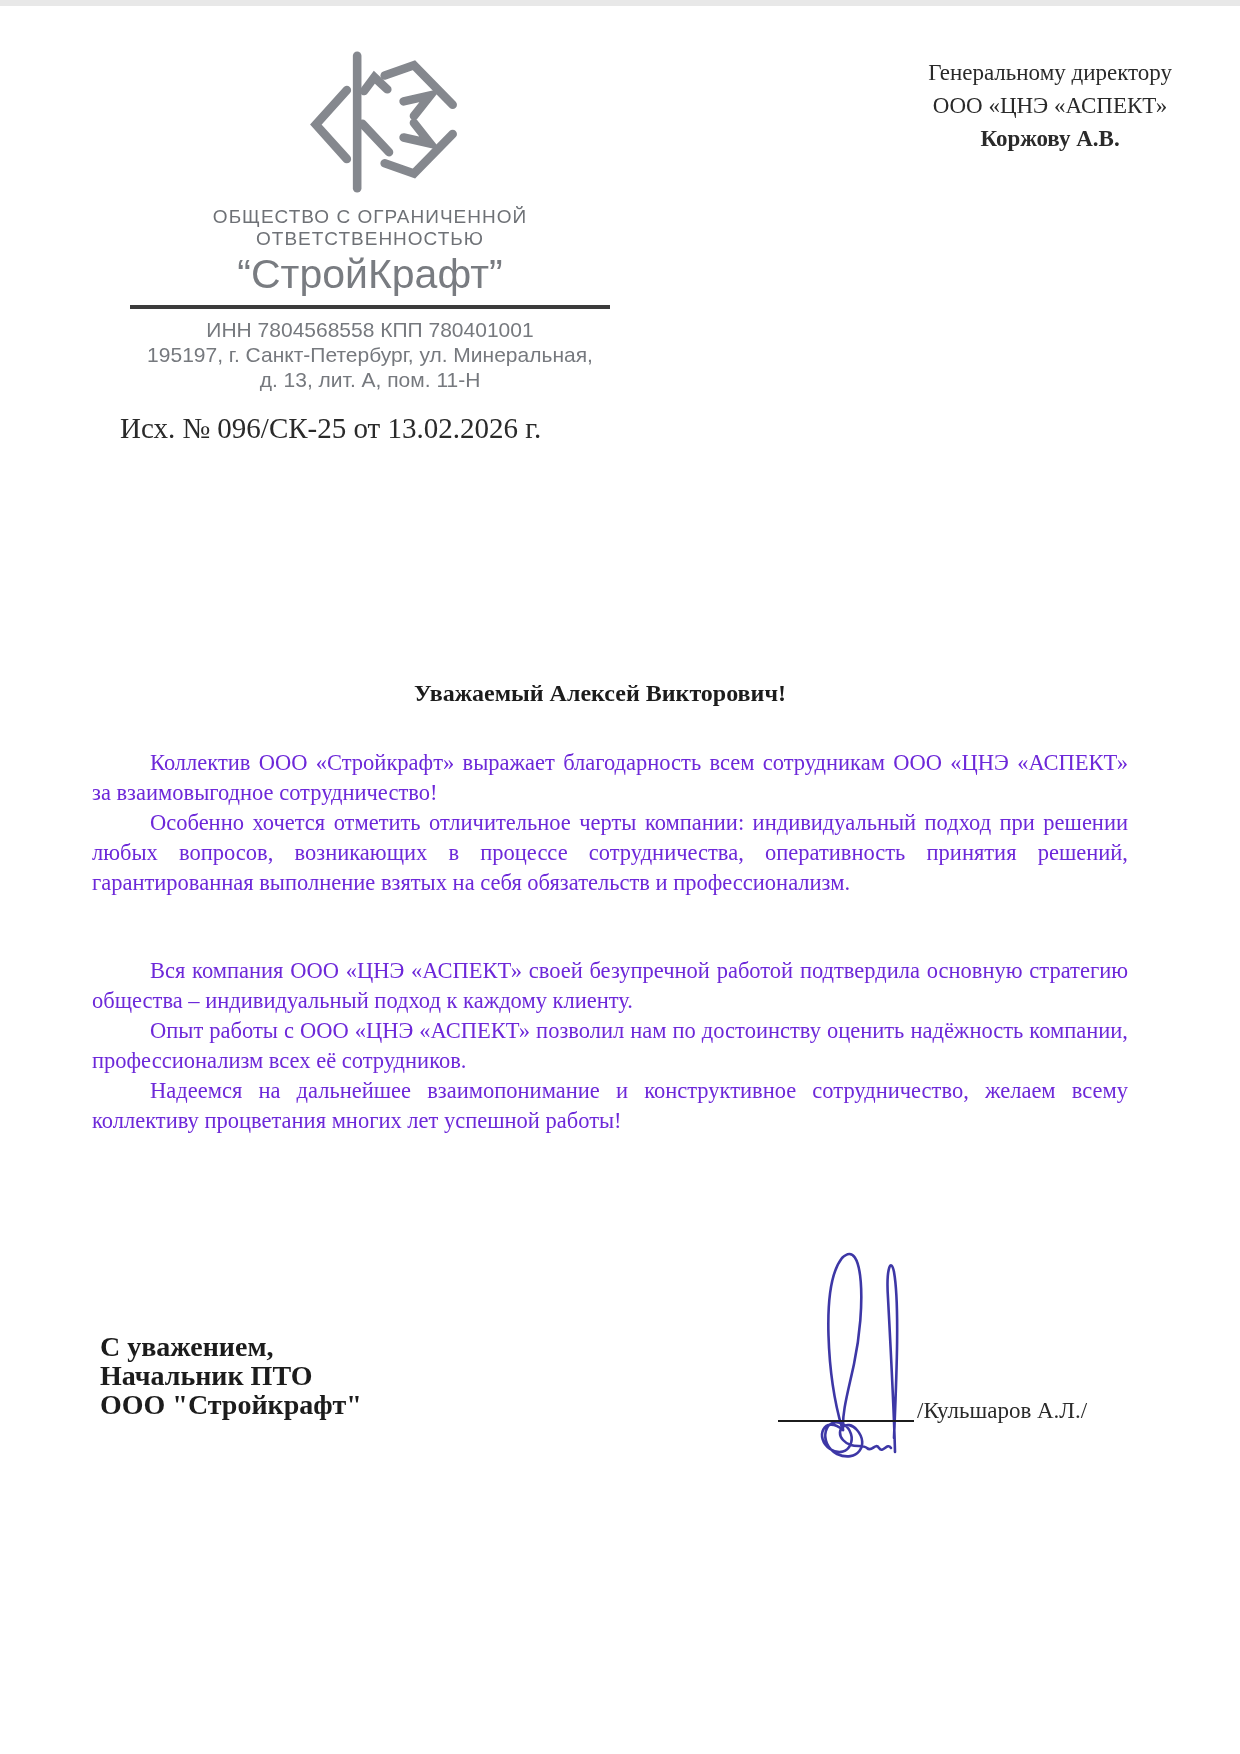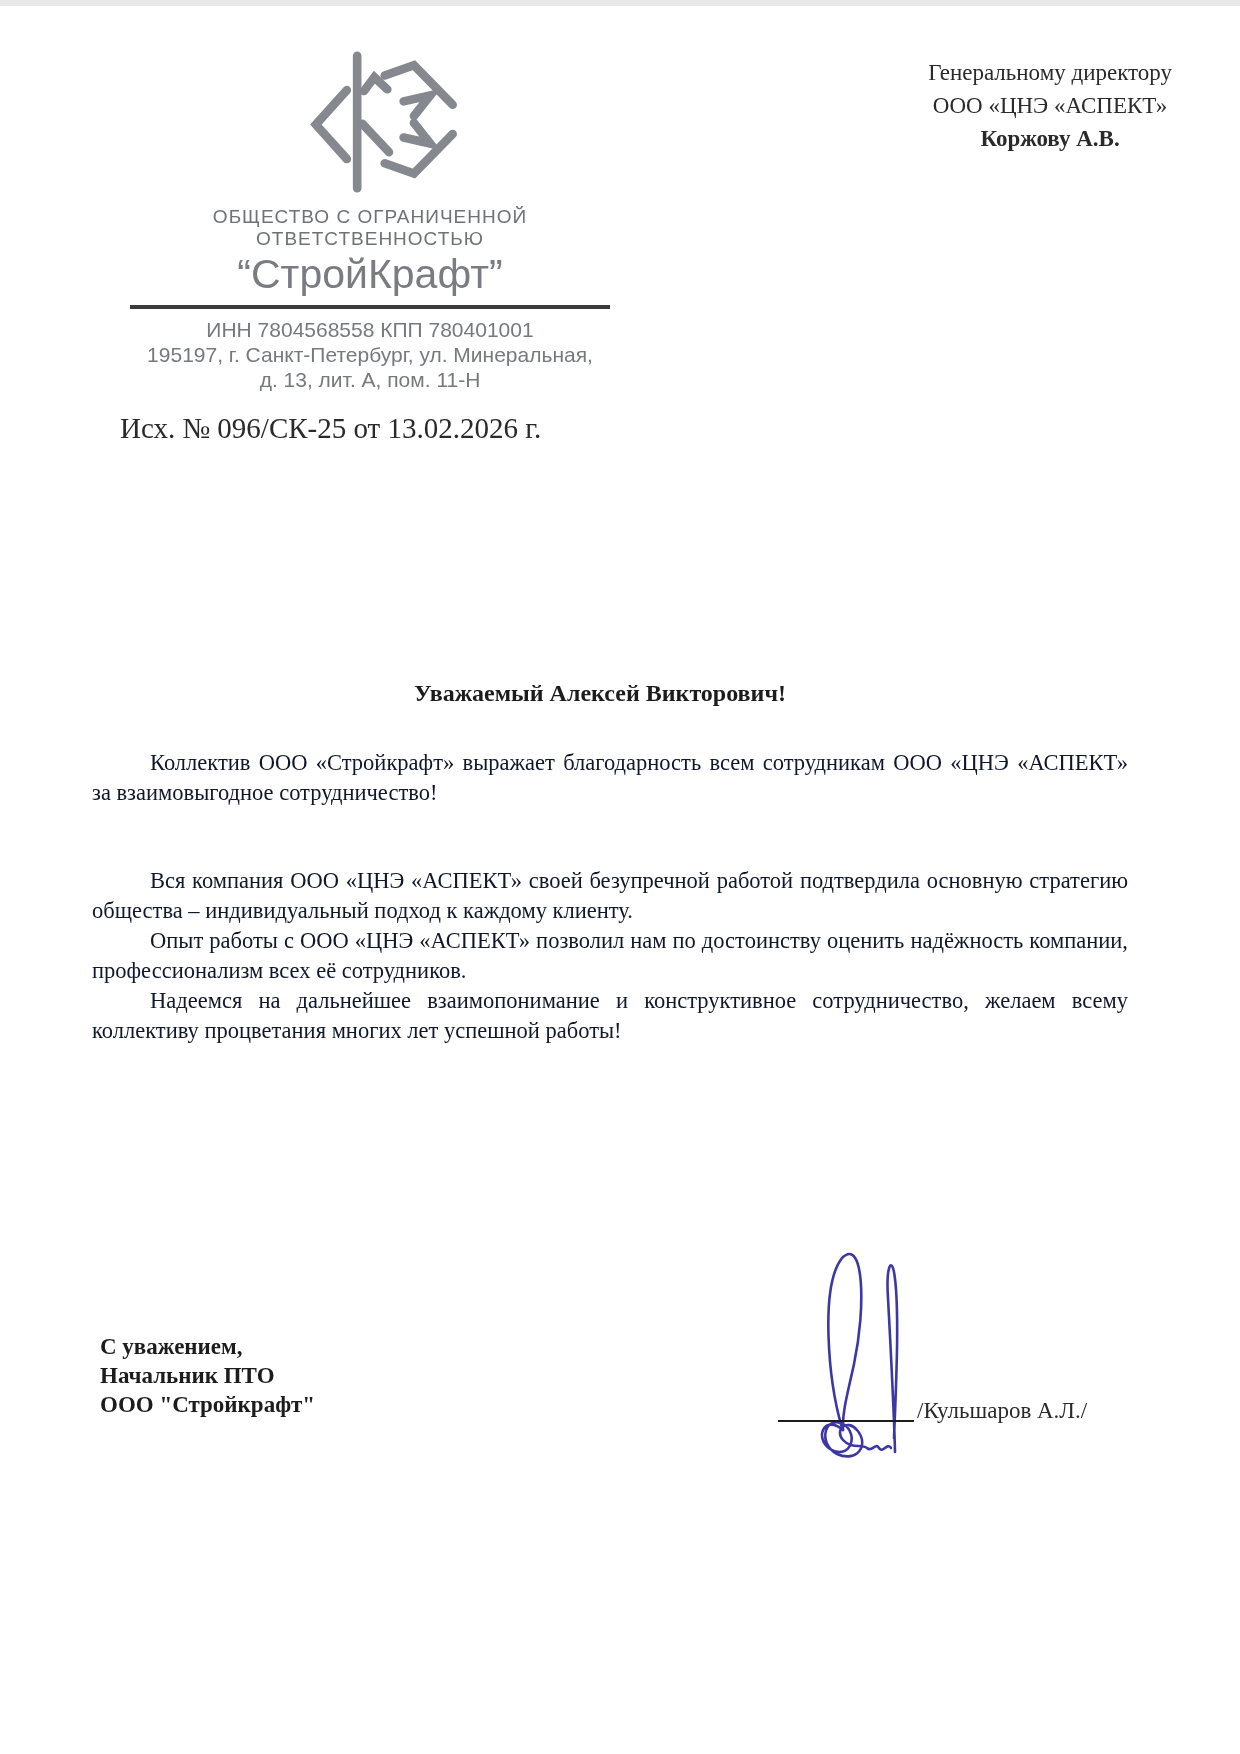--- a/index.html
+++ b/index.html
@@ -60,28 +60,28 @@
     position:absolute;left:0;top:674px;width:1200px;
     text-align:center;
     font-size:24px;font-weight:bold;
     color:#1c1c1c;
   }
   
   .body-text{
     position:absolute;left:92px;top:742px;width:1036px;
     font-size:22.5px;line-height:30px;
     text-align:justify;
-    color:#0f172a;
+    color:#6d28d9;
   }
   .body-text p{margin:0;text-indent:58px;}
   .body-text p.gap-before{margin-top:58px;}
   
   .closing{
     position:absolute;left:100px;top:1326px;
-    font-size:23px;line-height:29px;font-weight:bold;
+    font-size:28px;line-height:29px;font-weight:bold;
     color:#1c1c1c;
   }
   
   .sign-line{
     position:absolute;left:778px;top:1414px;width:136px;height:2px;
     background:#1c1c1c;
   }
   .signature-svg{
     position:absolute;left:812px;top:1236px;
   }
@@ -133,20 +133,21 @@
       <div>д. 13, лит. А, пом. 11-Н</div>
     </div>
   </div>
 
   <div class="outgoing">Исх. № 096/СК-25 от 13.02.2026 г.</div>
 
   <div class="salutation">Уважаемый Алексей Викторович!</div>
 
   <div class="body-text">
     <p>Коллектив ООО «Стройкрафт» выражает благодарность всем сотрудникам ООО «ЦНЭ «АСПЕКТ» за взаимовыгодное сотрудничество!</p>
+    <p>Особенно хочется отметить отличительное черты компании: индивидуальный подход при решении любых вопросов, возникающих в процессе сотрудничества, оперативность принятия решений, гарантированная выполнение взятых на себя обязательств и профессионализм.</p>
     <p class="gap-before">Вся компания ООО «ЦНЭ «АСПЕКТ» своей безупречной работой подтвердила основную стратегию общества – индивидуальный подход к каждому клиенту.</p>
     <p>Опыт работы с ООО «ЦНЭ «АСПЕКТ» позволил нам по достоинству оценить надёжность компании, профессионализм всех её сотрудников.</p>
     <p>Надеемся на дальнейшее взаимопонимание и конструктивное сотрудничество, желаем всему коллективу процветания многих лет успешной работы!</p>
   </div>
 
   <div class="closing">
     <div>С уважением,</div>
     <div>Начальник ПТО</div>
     <div>ООО "Стройкрафт"</div>
   </div>

